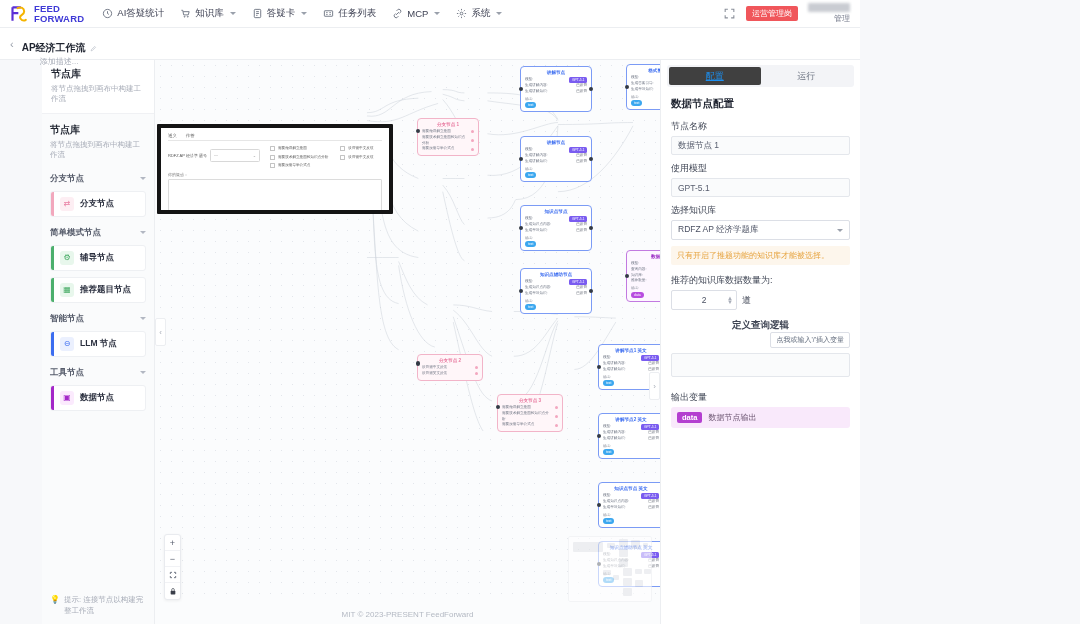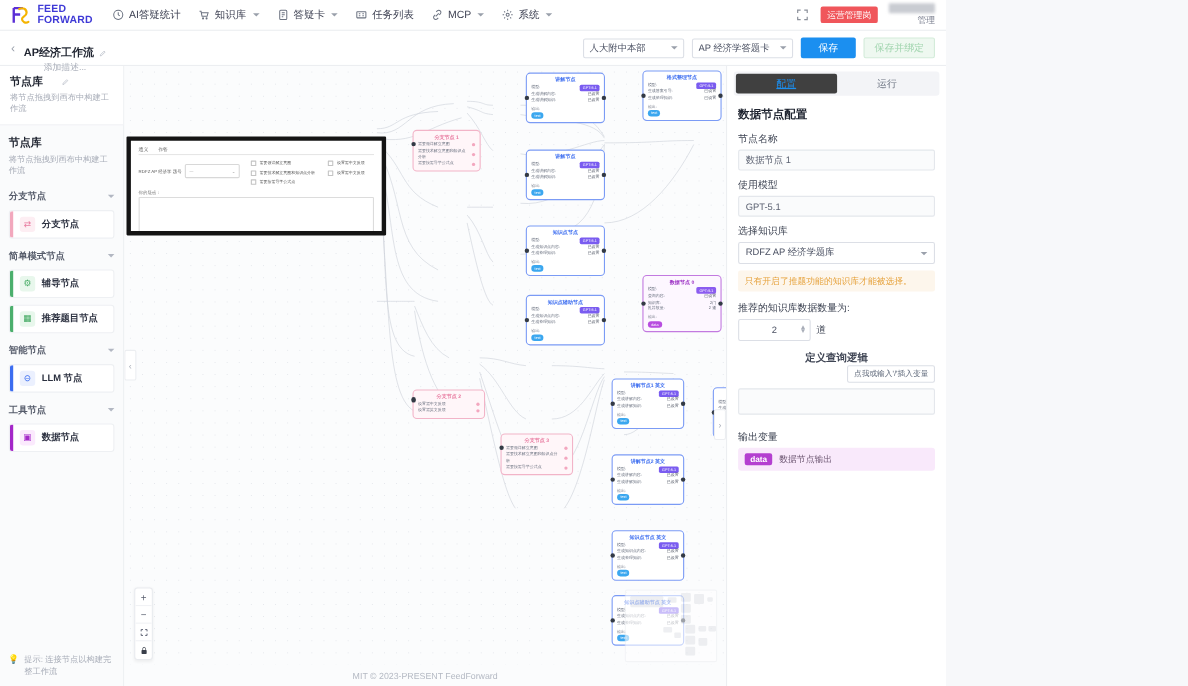--- a/index.html
+++ b/index.html
@@ -46,21 +46,21 @@
   .sub-right { margin-left: auto; display: flex; align-items: center; gap: 7px; }
   .select-box {
     height: 18px; min-width: 92px; border: 1px solid #dcdfe6; border-radius: 2px; background: #fff;
     display: flex; align-items: center; padding: 0 5px; font-size: 8.5px; color: #4a5062; cursor: pointer;
   }
   .select-box .sv { flex: 1; white-space: nowrap; overflow: hidden; }
   .btn-primary { height: 19px; background: #1b8ff0; color: #fff; font-size: 9px; border: none; border-radius: 2px; padding: 0 16px; cursor: pointer; }
   .btn-ghost { height: 19px; background: #eef8f0; color: #9fd4ad; font-size: 9px; border: 1px solid #d4ecda; border-radius: 2px; padding: 0 9px; cursor: pointer; }
 
   
-  .body { flex: 1; display: flex; position: relative; min-height: 0; }
+  .body { flex: 1; display: flex; position: relative; min-height: 0; padding-left: 42px; }
 
   
   .sidebar { width: 113px; flex: 0 0 113px; background: #fafbfc; border-right: 1px solid #eceef1; display: flex; flex-direction: column; position: relative; }
   .sb-head { padding: 7px 9px 9px; background: #fff; border-bottom: 1px solid #f0f1f4; }
   .sb-head h3 { font-size: 10px; color: #1f2430; font-weight: bold; }
   .sb-head p { font-size: 7.5px; color: #a8adb8; line-height: 1.35; margin-top: 3px; }
   .sb-body { padding: 9px 8px; flex: 1; overflow: hidden; }
   .sb-body h4 { font-size: 10px; color: #1f2430; font-weight: bold; }
   .sb-body .sub { font-size: 7.5px; color: #a8adb8; line-height: 1.35; margin-top: 3px; margin-bottom: 12px; }
   .grp { display: flex; align-items: center; font-size: 8.5px; color: #565c6b; font-weight: bold; margin: 10px 0 6px; cursor: pointer; }
@@ -273,32 +273,20 @@
         <svg class="pen" viewBox="0 0 24 24" fill="none" stroke="currentColor" stroke-width="2.4">
             <path d="M4 20l4-1 11-11-3-3L5 16z"></path>
           </svg>
       </div>
       <div class="wf-desc">
         <span>添加描述...</span>
         <svg class="pen" viewBox="0 0 24 24" fill="none" stroke="currentColor" stroke-width="2.4">
             <path d="M4 20l4-1 11-11-3-3L5 16z"></path>
           </svg>
       </div>
-    </div>
-    <div class="sub-right">
-      <div class="select-box">
-        <span class="sv">人大附中本部</span>
-        <i class="caret"></i>
-      </div>
-      <div class="select-box">
-        <span class="sv">AP 经济学答题卡</span>
-        <i class="caret"></i>
-      </div>
-      <button class="btn-primary">保存</button>
-      <button class="btn-ghost">保存并绑定</button>
     </div>
   </div>
 
   <div class="body">
 
     <div class="sidebar">
       <div class="sb-head">
         <h3>节点库</h3>
         <p>将节点拖拽到画布中构建工作流</p>
       </div>

